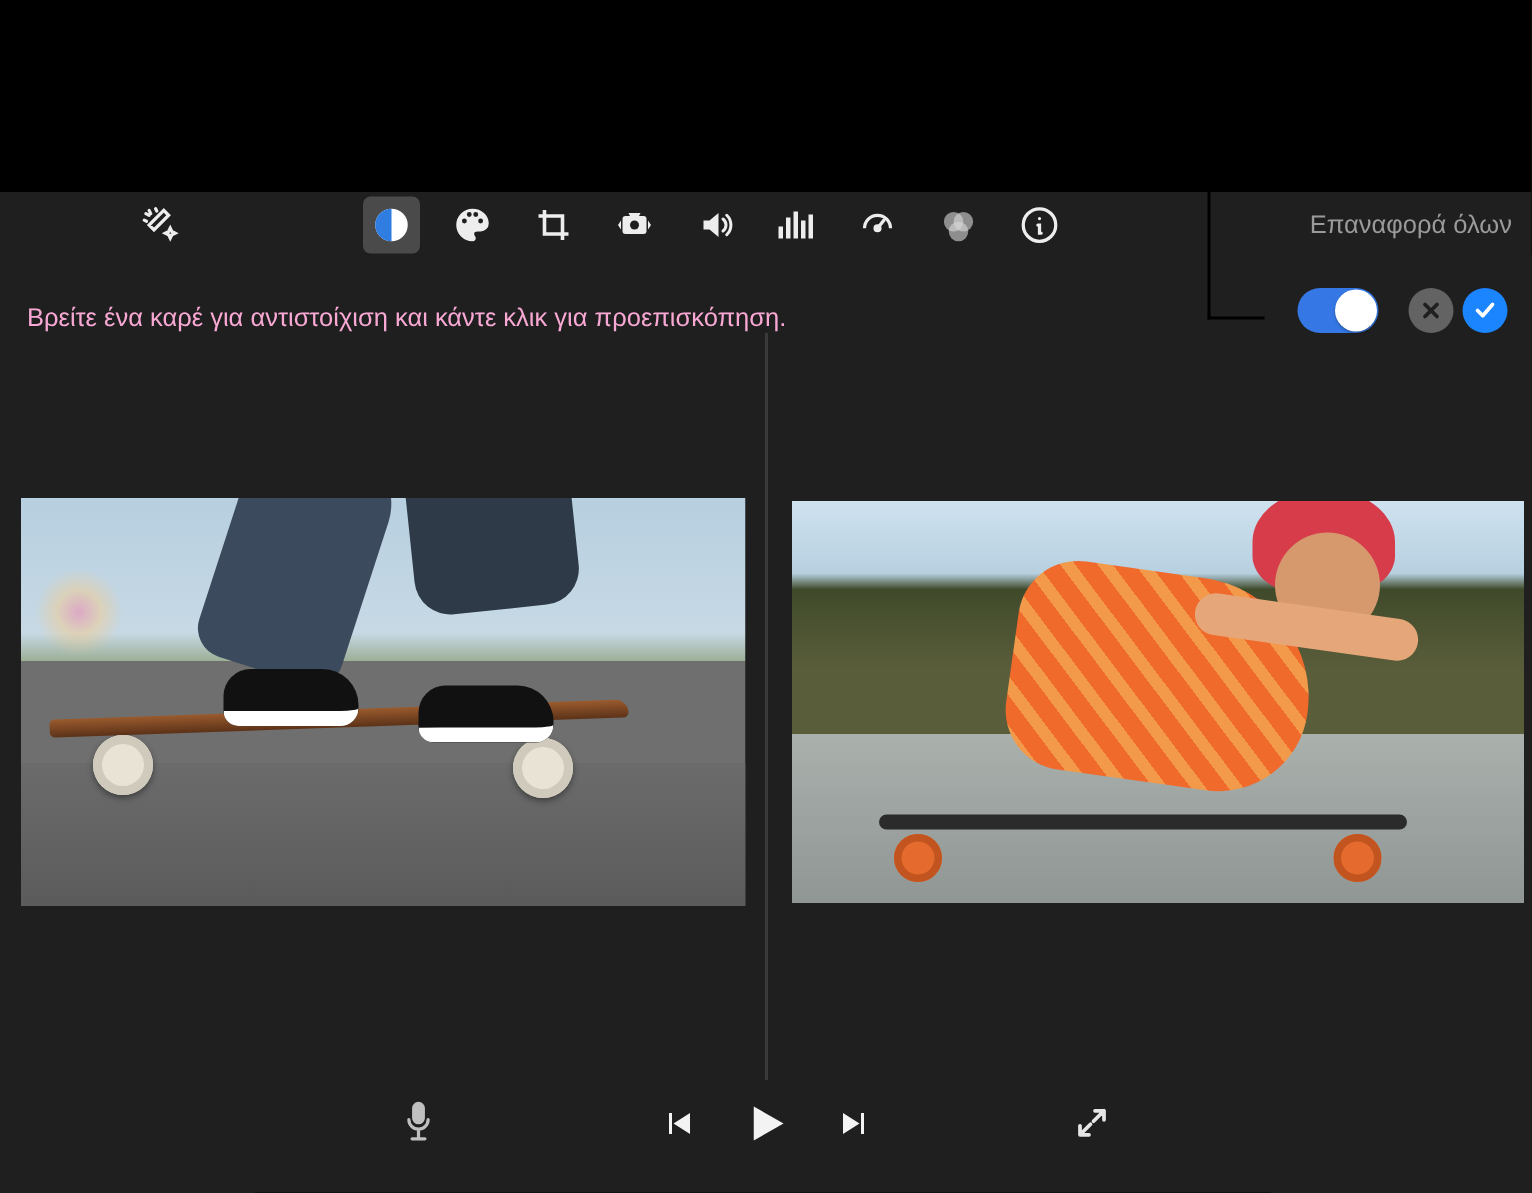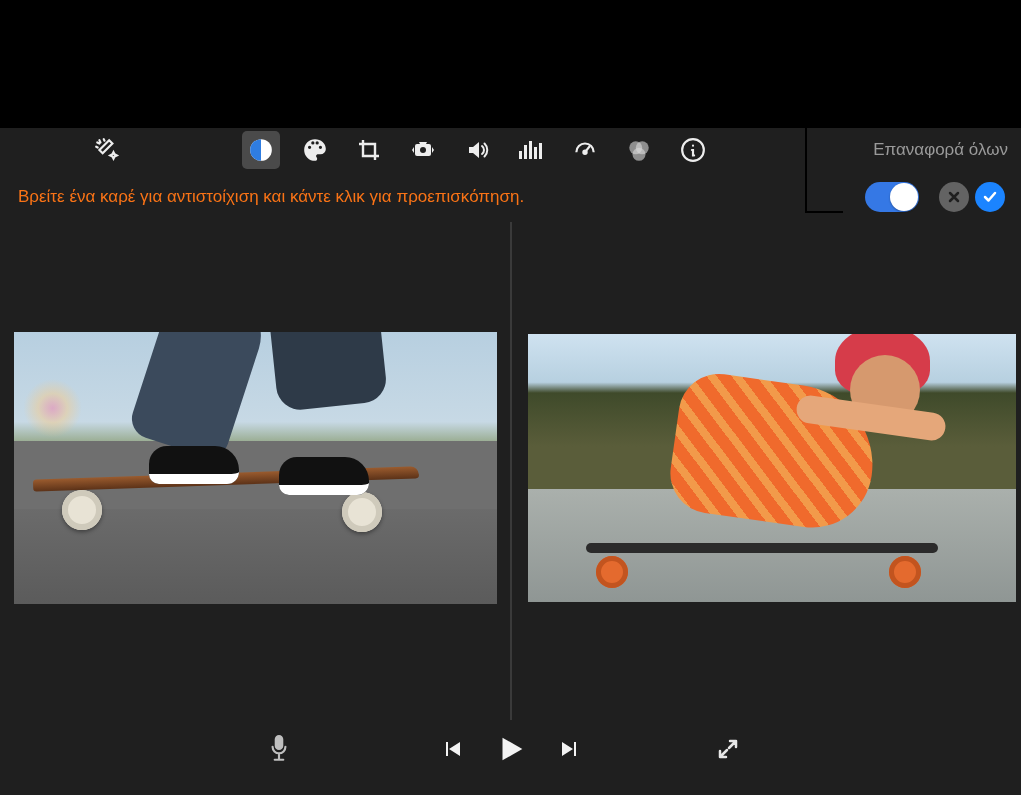--- a/index.html
+++ b/index.html
@@ -61,23 +61,23 @@
     .reset-btn {
       margin-left: auto;
       color: #9a9a9a;
       font-size: 17px;
       cursor: pointer;
       padding: 4px 8px;
     }
     .subbar {
       height: 50px;
       display: flex;
-      align-items: center;
+      align-items: flex-end;
       padding: 0 16px 0 18px;
-      color: #f97316;
+      color: #f9a8d4;
       font-size: 17px;
     }
     .subbar .spacer { flex: 1; }
     .toggle {
       position: relative;
       width: 54px;
       height: 30px;
       background: #3578e5;
       border-radius: 30px;
       cursor: pointer;

